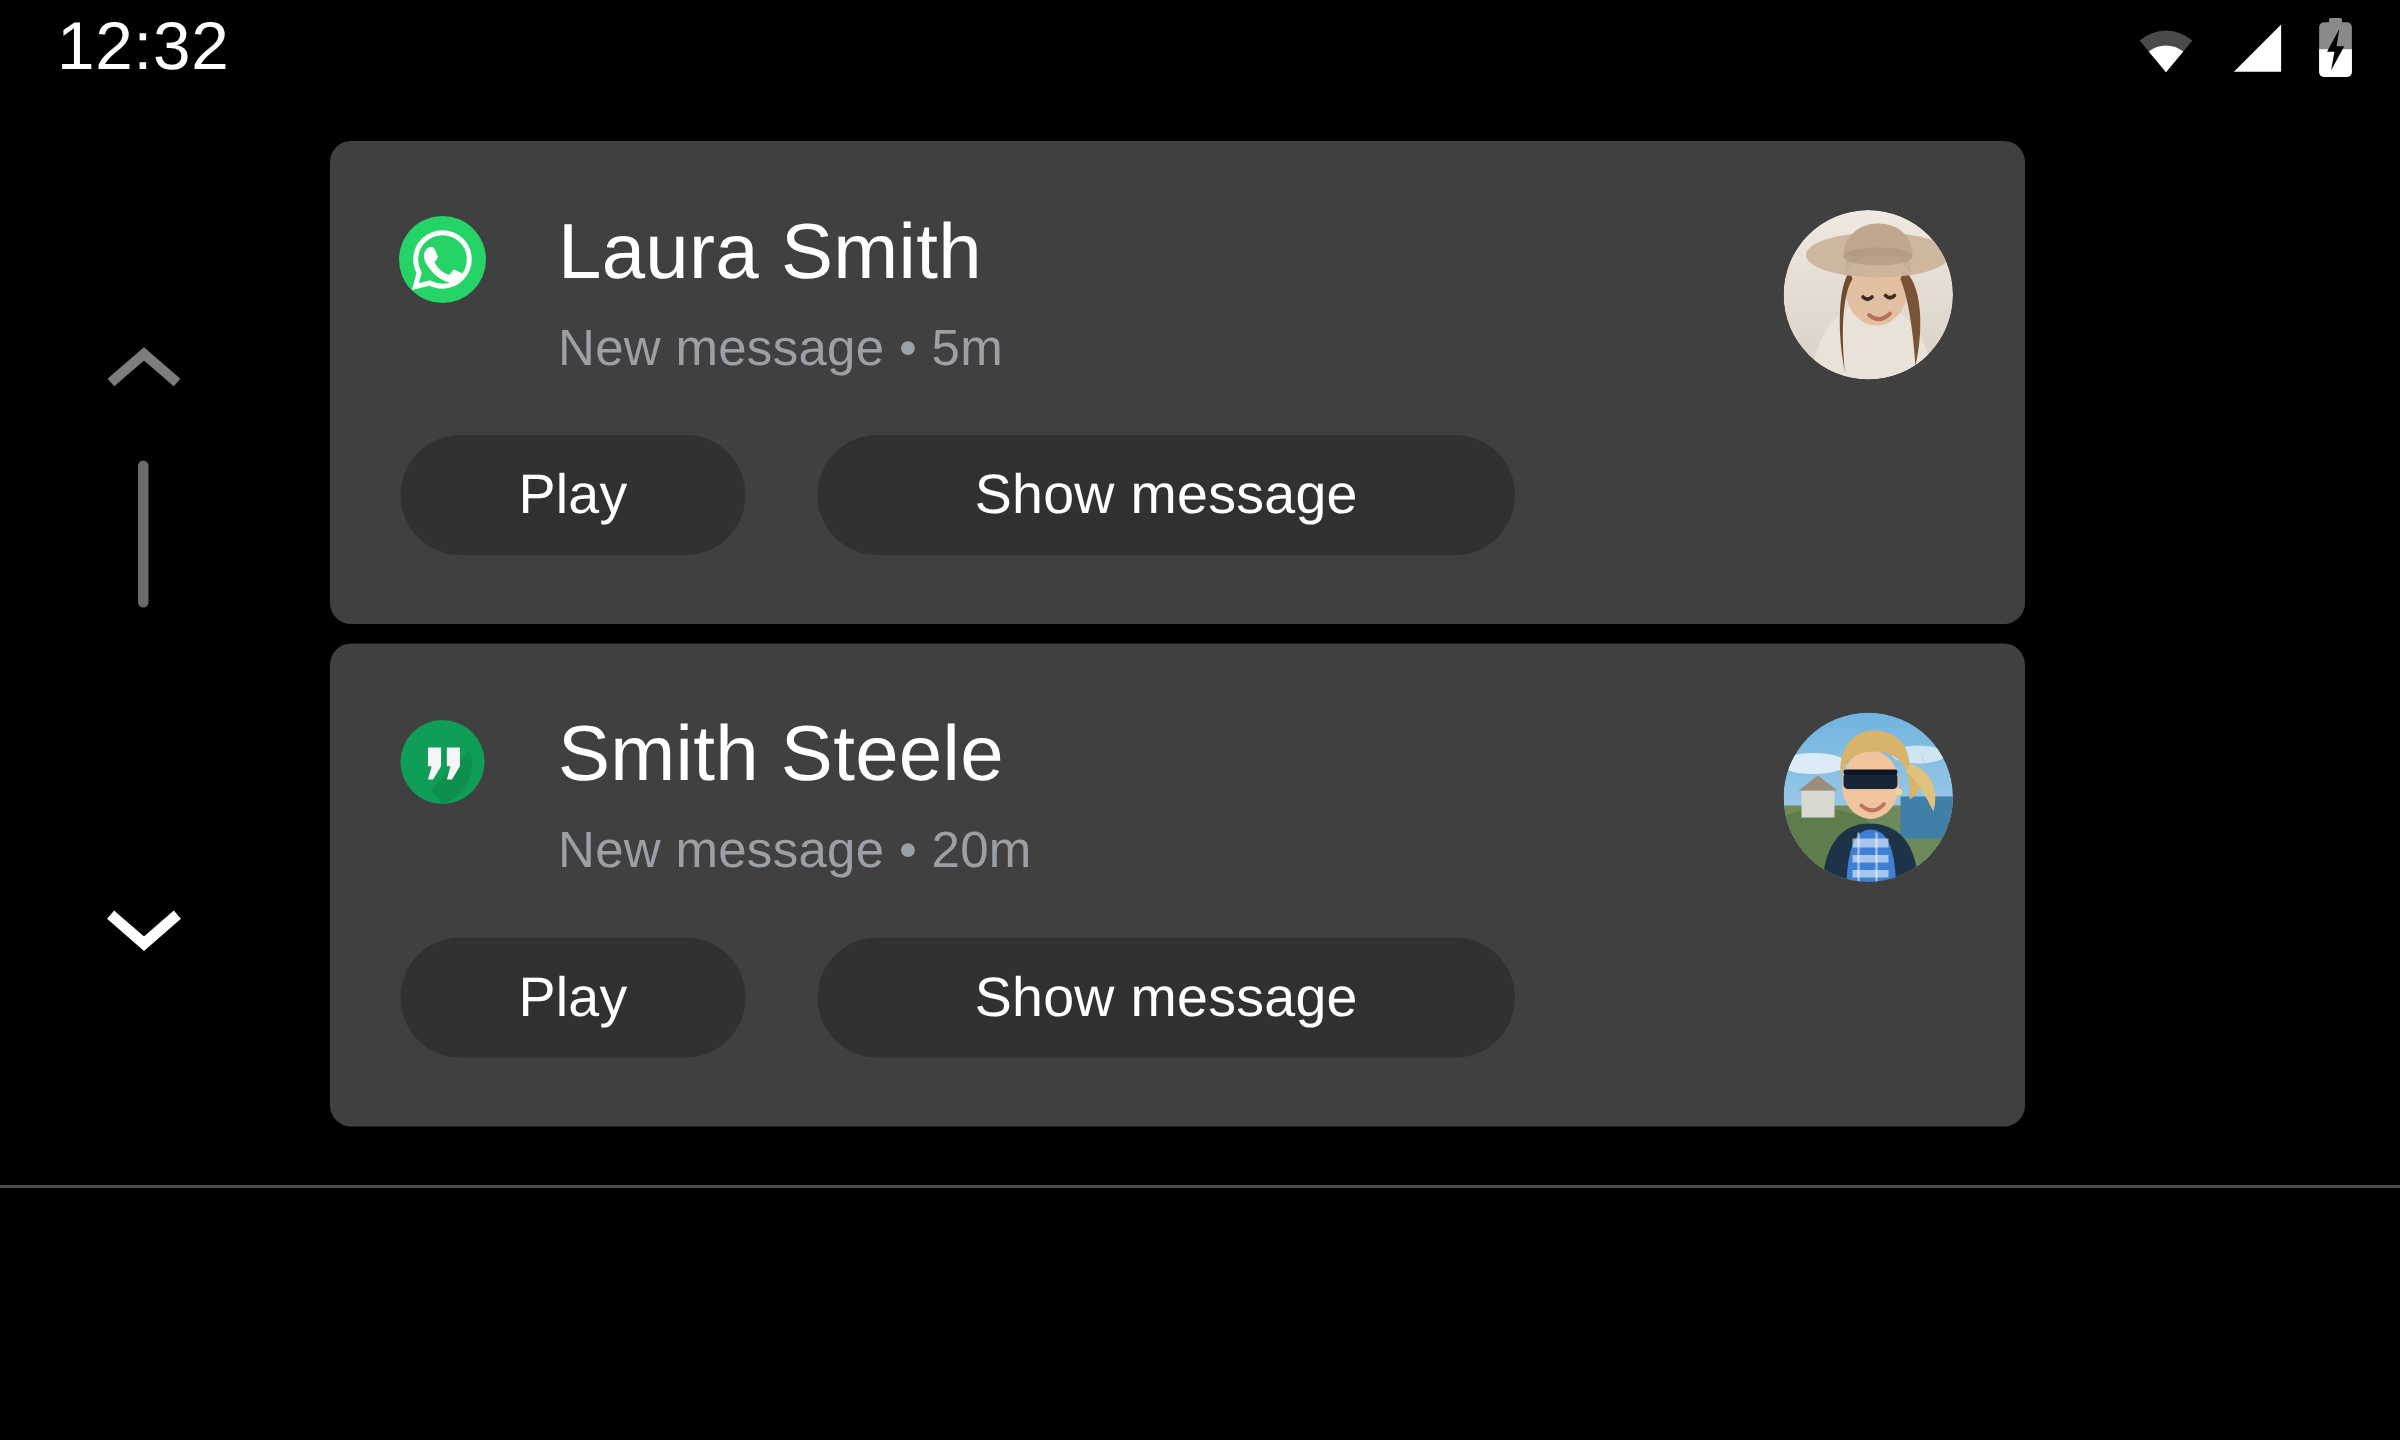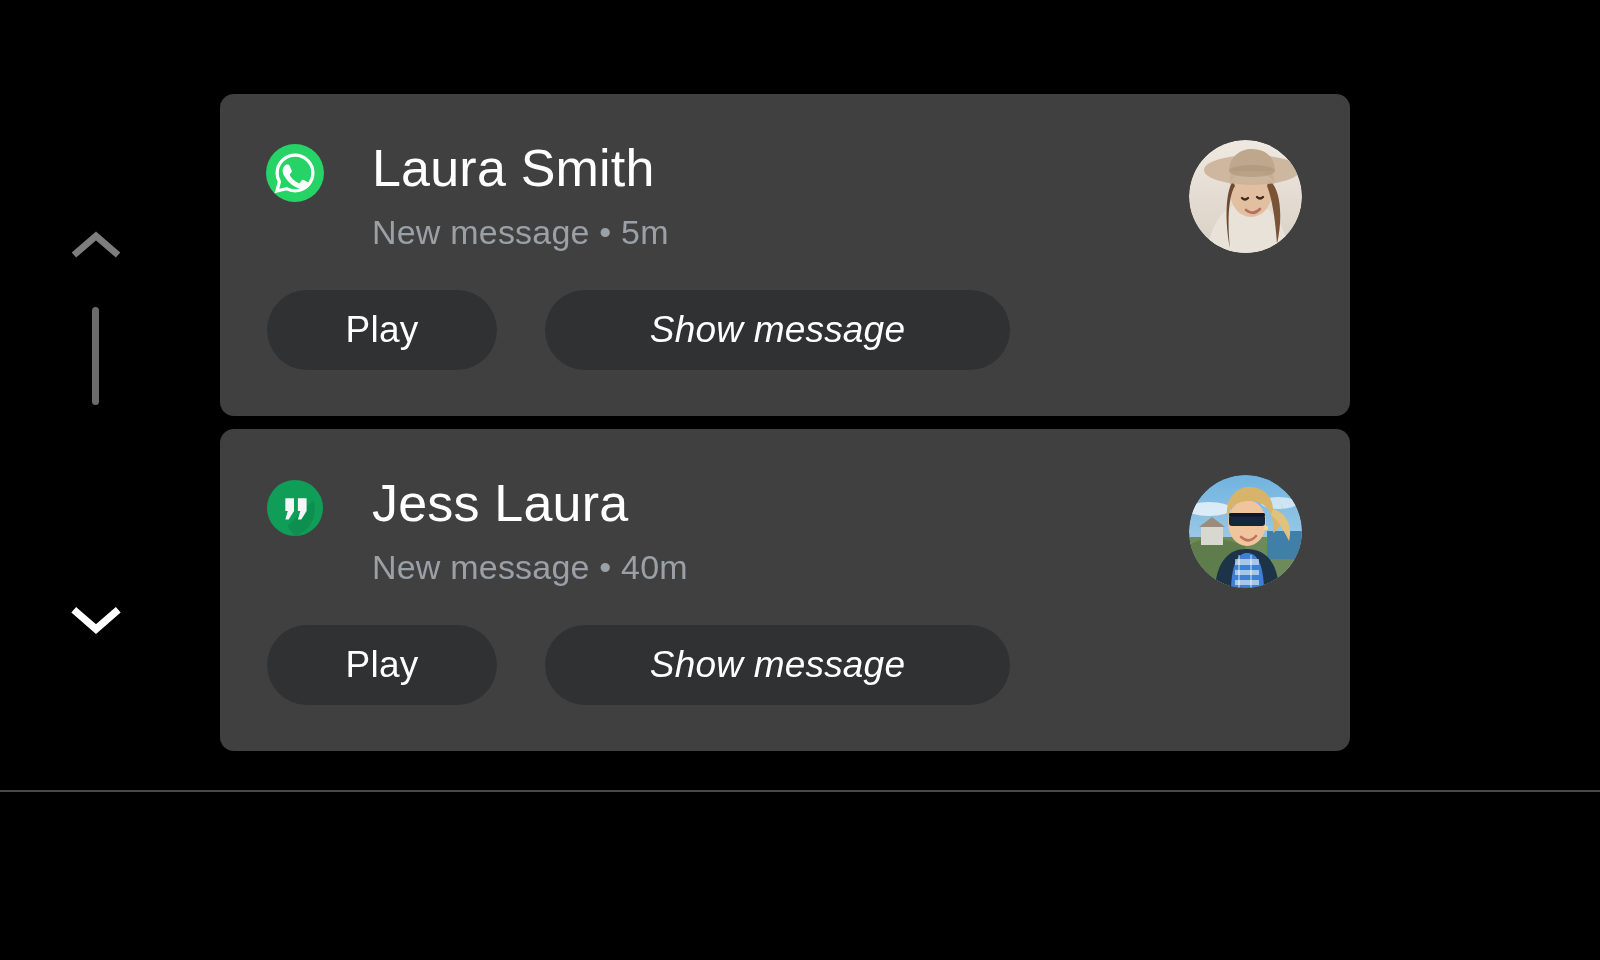--- a/index.html
+++ b/index.html
@@ -56,31 +56,49 @@
   }
   .actions { display:flex; gap:48px; padding:36px 0 46px 47px; }
   .act-btn {
     background:#2f3133; border:none; border-radius:40px;
     height:80px; color:#fff; font-size:37px;
     font-family:"Liberation Sans", sans-serif;
     display:flex; align-items:center; justify-content:center;
     letter-spacing:0.2px; cursor:pointer;
   }
   .act-play { width:230px; }
-  .act-show { width:465px;font-style:italic; }
+  .act-show { width:465px; }
 
   
   .divider { position:absolute; left:0; top:790px; width:1600px; height:2px; background:#4a4a4a; }
   .navbar { position:absolute; left:0; top:792px; width:1600px; height:168px; background:#000; }
 </style>
 </head>
 <body>
 
 <div class="screen">
 
+  <div class="statusbar">
+    <div class="clock">12:32</div>
+    <div class="status-icons">
+      <svg width="44" height="36" viewBox="0 0 24 20">
+        <path d="M12 19 L2.2 7.2 A15 15 0 0 1 21.8 7.2 Z" fill="#4a4a4a"></path>
+        <path d="M12 19 L5.6 11.3 A10.2 10.2 0 0 1 18.4 11.3 Z" fill="#ffffff"></path>
+      </svg>
+      <svg width="42" height="36" viewBox="0 0 24 20">
+        <path d="M21 1 L21 19 L3 19 Z" fill="#ffffff"></path>
+      </svg>
+      <svg width="26" height="40" viewBox="0 0 14 22">
+        <rect x="4.6" y="0" width="4.8" height="1.9" rx="0.6" fill="#8a8a8a"></rect>
+        <rect x="1" y="1.6" width="12" height="20" rx="1.8" fill="#8a8a8a"></rect>
+        <path d="M1 11.5 L13 11.5 L13 19.8 A1.8 1.8 0 0 1 11.2 21.6 L2.8 21.6 A1.8 1.8 0 0 1 1 19.8 Z" fill="#ffffff"></path>
+        <path d="M8.4 4.0 L3.9 12.4 L6.6 12.4 L5.4 19.2 L10.2 10.4 L7.4 10.4 Z" fill="#000000"></path>
+      </svg>
+    </div>
+  </div>
 
   <div class="scrollbar-col">
     <svg class="chev chev-up" viewBox="0 0 40 30">
       <path d="M5 21 L20 8 L35 21" fill="none" stroke="#7d7d7d" stroke-width="5.2" stroke-linecap="square"></path>
     </svg>
     <div class="scroll-track"></div>
     <svg class="chev chev-down" viewBox="0 0 40 30">
       <path d="M5 9 L20 22 L35 9" fill="none" stroke="#ffffff" stroke-width="5.6" stroke-linecap="square"></path>
     </svg>
   </div>
@@ -134,22 +152,22 @@
 
     <div class="card">
       <div class="card-head">
         <svg class="app-icon" viewBox="0 0 60 60">
           <circle cx="30" cy="30" r="29" fill="#0F9D58"></circle>
           <path d="M22 49 L49 22 A29 29 0 0 1 30 59 Z" fill="#0b8348" opacity="0.55"></path>
           <path d="M20 20 h9 v13 l-5.5 9 h-3.5 l2.5 -9 h-2.5 z" fill="#f5f5f5"></path>
           <path d="M33 20 h9 v13 l-5.5 9 h-3.5 l2.5 -9 h-2.5 z" fill="#f5f5f5"></path>
         </svg>
         <div class="head-text">
-          <div class="sender">Jess Laura</div>
-          <div class="subtitle">New message • 40m</div>
+          <div class="sender">Smith Steele</div>
+          <div class="subtitle">New message • 20m</div>
         </div>
       </div>
       <div class="avatar">
         <svg viewBox="0 0 113 113" width="113" height="113">
           <defs>
             <clipPath id="av2">
                 <circle cx="56.5" cy="56.5" r="56.5"></circle>
               </clipPath>
             <linearGradient id="sky2" x1="0" y1="0" x2="0" y2="1">
               <stop offset="0%" stop-color="#6fb3e0"></stop>

